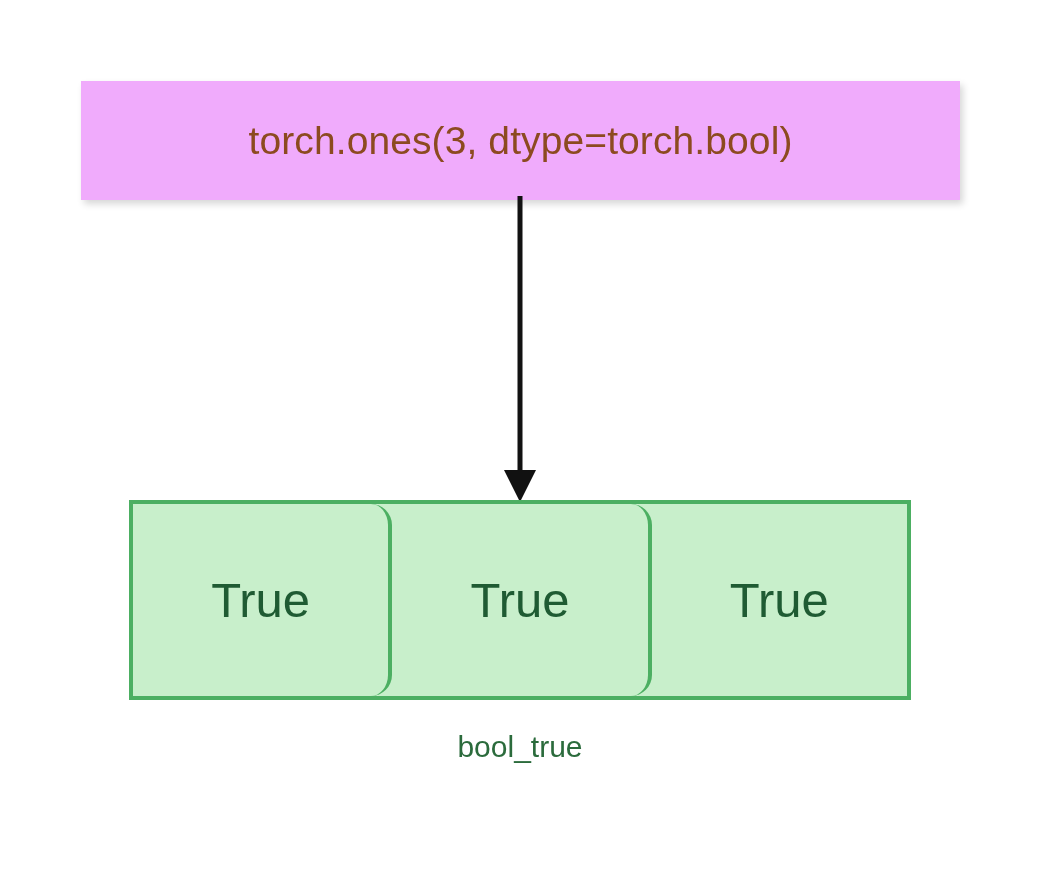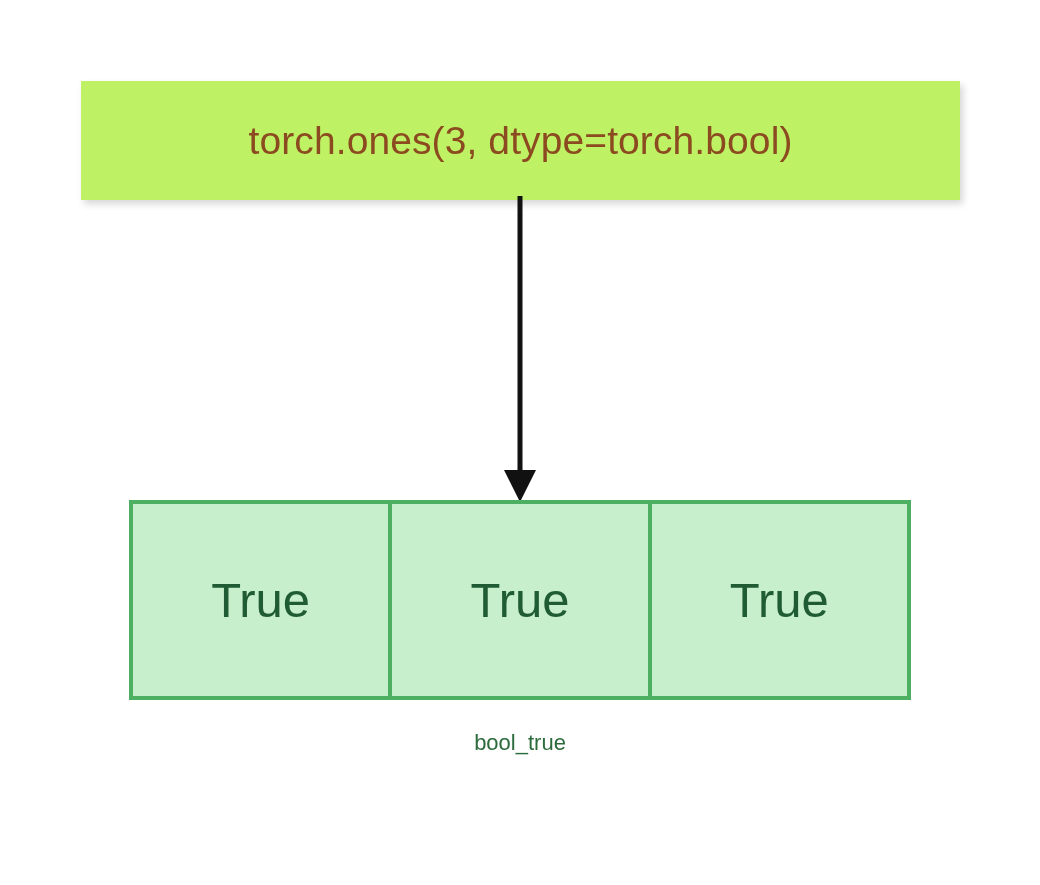--- a/index.html
+++ b/index.html
@@ -22,21 +22,21 @@
     background: #ffffff;
   }
 
   
   .code-box {
     position: absolute;
     left: 81px;
     top: 81px;
     width: 879px;
     height: 119px;
-    background: #bef264;
+    background: #f0abfc;
     box-shadow: 3px 4px 7px rgba(0, 0, 0, 0.16);
     display: flex;
     align-items: center;
     justify-content: center;
     box-sizing: border-box;
   }
   .code-text {
     font-size: 39px;
     color: #8c4a20;
     letter-spacing: 0.1px;
@@ -80,39 +80,40 @@
     background: #c8efcb;
   }
   .tensor-cell {
     flex: 1 1 0;
     background: #c8efcb;
     display: flex;
     align-items: center;
     justify-content: center;
     box-sizing: border-box;
     border-right: 4px solid #4caf62;
+    border-radius: 21px;
   }
   .tensor-cell:last-child {
     border-right: none;
   }
   .cell-text {
     font-size: 49px;
     color: #1f5b33;
     line-height: 1;
     white-space: nowrap;
   }
 
   
   .tensor-label {
     position: absolute;
     left: 129px;
     top: 730px;
     width: 782px;
     text-align: center;
-    font-size: 22px;
+    font-size: 30px;
     color: #2b6b3c;
     line-height: 1.15;
     white-space: nowrap;
   }
 </style>
 </head>
 <body>
 
 <div id="canvas">
 

